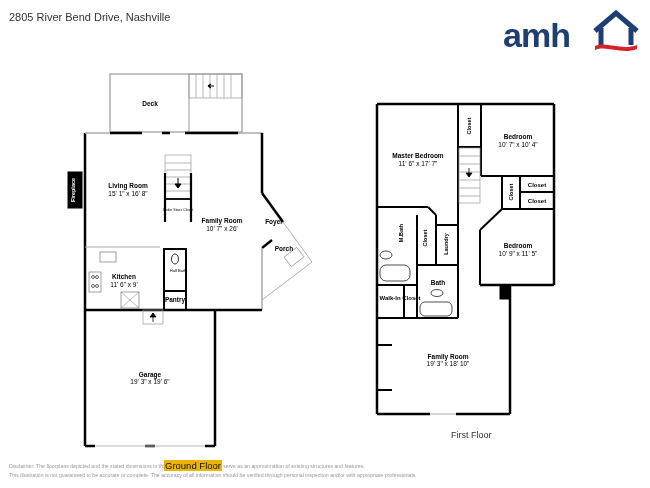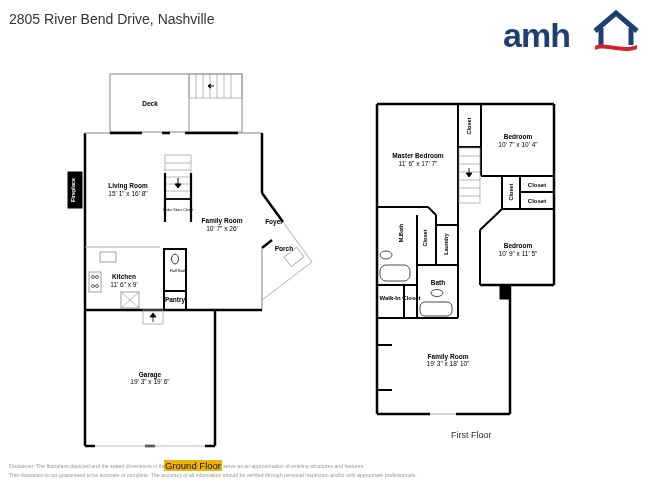--- a/index.html
+++ b/index.html
@@ -1,17 +1,17 @@
 <!DOCTYPE html>
 <html><head>
 <meta charset="utf-8">
 <style>
   html, body { margin: 0; padding: 0; background: #ffffff; }
   body { width: 650px; height: 488px; position: relative; overflow: hidden; font-family: "Liberation Sans", sans-serif; }
-  .address { position: absolute; left: 9px; top: 11px; font-size: 14px; color: #333; }
+  .address { position: absolute; left: 9px; top: 11px; font-size: 11px; color: #333; }
   .logo { position: absolute; left: 503px; top: 9px; width: 140px; height: 46px; }
   .plans { position: absolute; left: 0; top: 0; width: 650px; height: 488px; }
   .floor-label { position: absolute; font-size: 9px; color: #333; }
   .ground-label { left: 164px; top: 460px; font-size: 9.5px; color: #111; background: #eab308; padding: 0 1px; }
   .first-label { left: 451px; top: 430px; }
   .disclaimer { position: absolute; left: 9px; top: 462px; font-size: 5.2px; color: #999; line-height: 9px; width: 560px; }
   svg text { font-family: "Liberation Sans", sans-serif; }
 </style>
 </head>
 <body>

